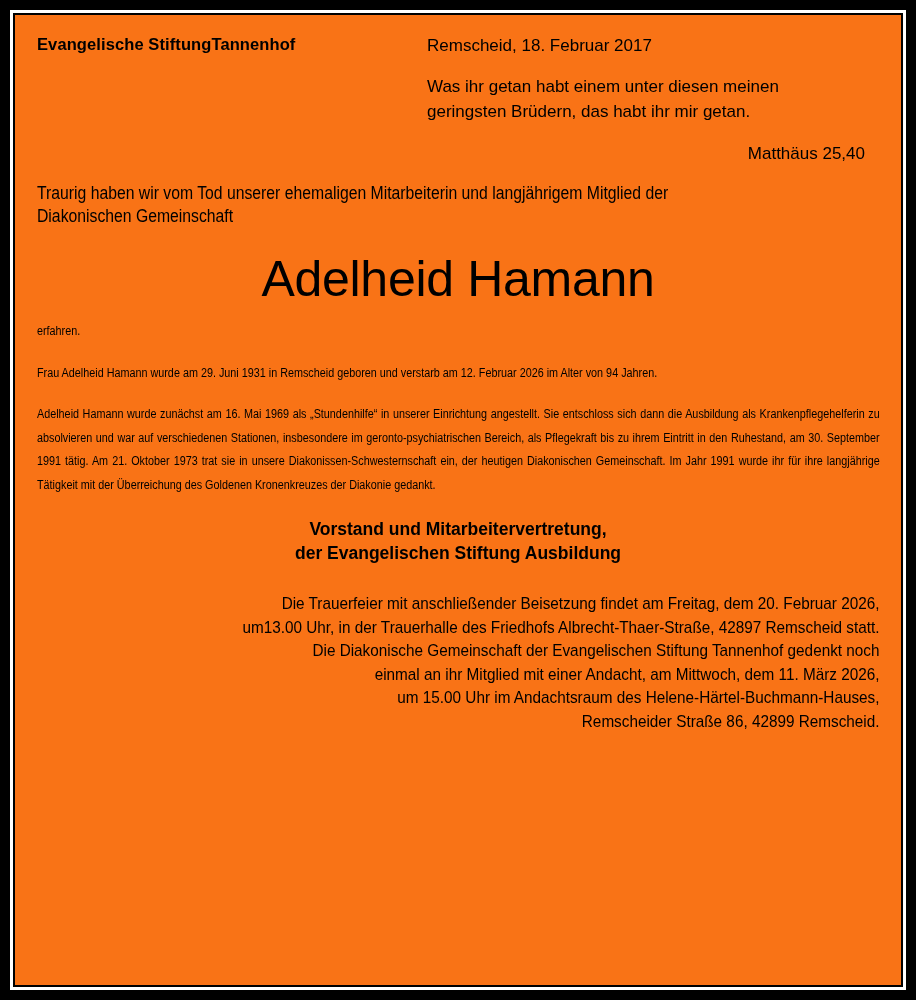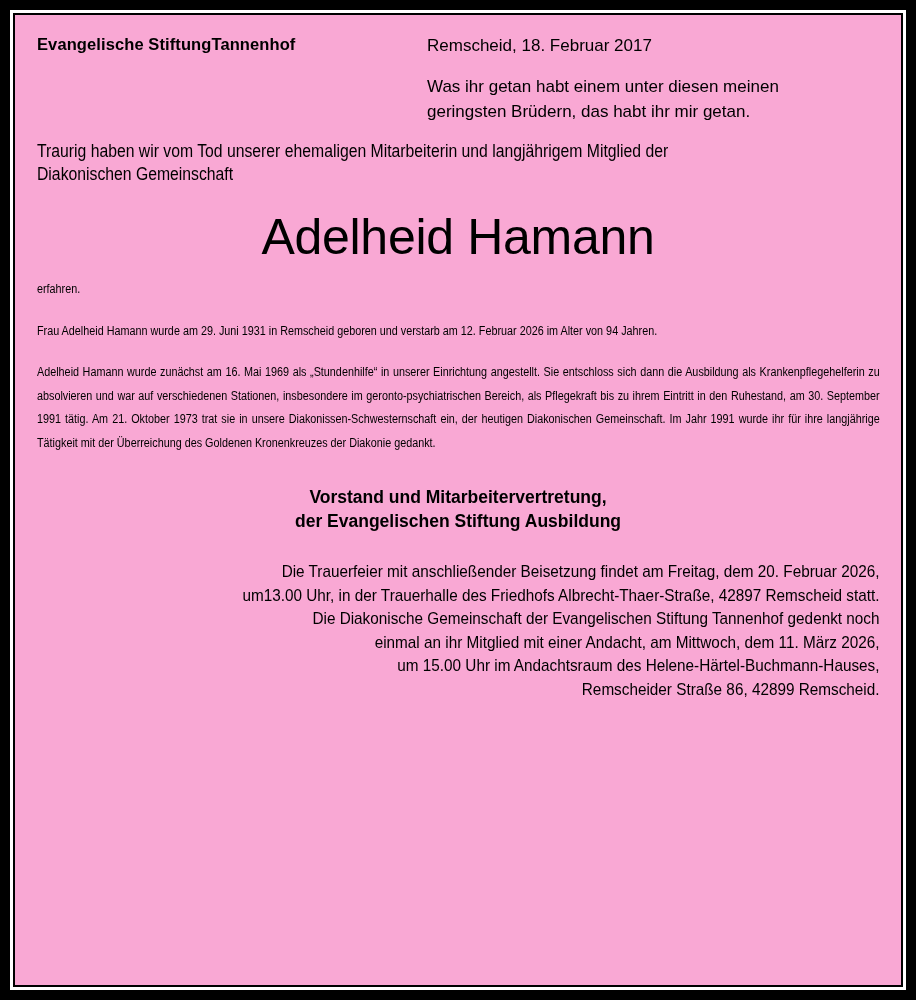--- a/index.html
+++ b/index.html
@@ -25,21 +25,21 @@
     box-sizing: border-box;
     background: #ffffff;
     padding: 3px;
   }
 
   .notice-inner-rule {
     width: 100%;
     height: 100%;
     box-sizing: border-box;
     border: 2px solid #000000;
-    background: #f9a8d4;
+    background: #f97316;
   }
 
   .notice-body {
     box-sizing: border-box;
     width: 100%;
     height: 100%;
     padding: 18px 22px 8px 22px;
     color: #000000;
   }
 
@@ -132,21 +132,21 @@
     margin-top: 10px;
   }
 
   
   .signature {
     text-align: center;
     font-family: "Liberation Sans", sans-serif;
     font-weight: bold;
     font-size: 17.5px;
     line-height: 24px;
-    margin-top: 30px;
+    margin-top: 20px;
   }
 
   
   .funeral-details {
     text-align: right;
     font-size: 17px;
     line-height: 23.5px;
     margin-top: 27px;
   }
 
@@ -166,20 +166,21 @@
           <div class="org-name">Evangelische StiftungTannenhof</div>
 
           <div class="header-right">
             <div class="header-place-date">Remscheid, 18. Februar 2017</div>
 
             <div class="bible-quote">
               <div>Was ihr getan habt einem unter diesen meinen</div>
               <div>geringsten Brüdern, das habt ihr mir getan.</div>
             </div>
 
+            <div class="bible-ref">Matthäus 25,40</div>
           </div>
         </div>
 
         <div class="intro-para">
           <div class="cond">Traurig haben wir vom Tod unserer ehemaligen Mitarbeiterin und langjährigem Mitglied der</div>
           <div class="cond">Diakonischen Gemeinschaft</div>
         </div>
 
         <div class="deceased-name">Adelheid Hamann</div>
 

